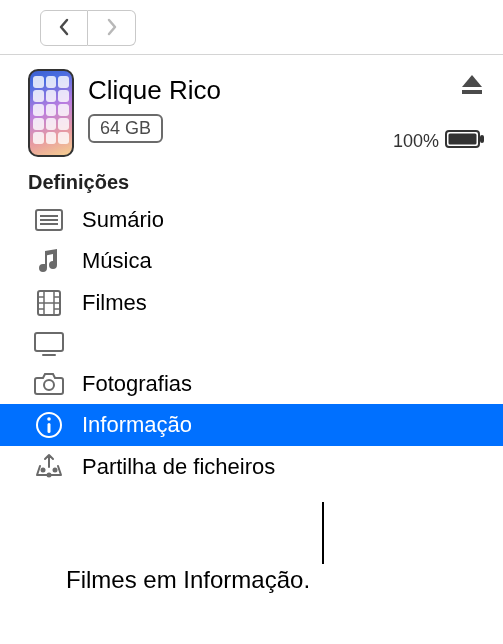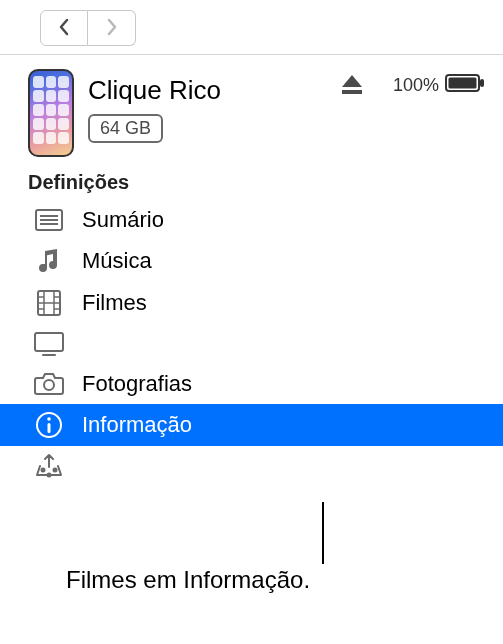--- a/index.html
+++ b/index.html
@@ -88,22 +88,22 @@
       display: inline-block;
       border: 2px solid #6b6b6b;
       border-radius: 6px;
       padding: 2px 10px;
       font-size: 18px;
       font-weight: 400;
       color: #4b4b4b;
     }
     .device-right {
       display: flex;
-      flex-direction: row;
-      align-items: flex-start;
+      flex-direction: column;
+      align-items: flex-end;
       gap: 28px;
       padding-top: 4px;
     }
     .eject-icon {
       cursor: pointer;
     }
     .battery-row {
       display: flex;
       align-items: center;
       gap: 6px;
@@ -291,17 +291,18 @@
   <li class="sidebar-item">
     <span class="icon">
       <svg width="30" height="28" viewBox="0 0 30 28">
         <path d="M15 2 L15 14 M15 2 L11 6 M15 2 L19 6" stroke="#6a6a6a" stroke-width="2" fill="none" stroke-linecap="round"></path>
         <path d="M6 13 L3 22 L27 22 L24 13" stroke="#6a6a6a" stroke-width="2" fill="none" stroke-linecap="round" stroke-linejoin="round"></path>
         <circle cx="9" cy="17" r="2.5" fill="#6a6a6a"></circle>
         <circle cx="21" cy="17" r="2.5" fill="#6a6a6a"></circle>
         <circle cx="15" cy="22" r="2.5" fill="#6a6a6a"></circle>
       </svg>
     </span>
+    <span>Partilha de ficheiros</span>
   </li>
 </ul>
 
 <div class="callout"></div>
 <div class="callout-text">Filmes em Informação.</div>
 
 </body></html>

